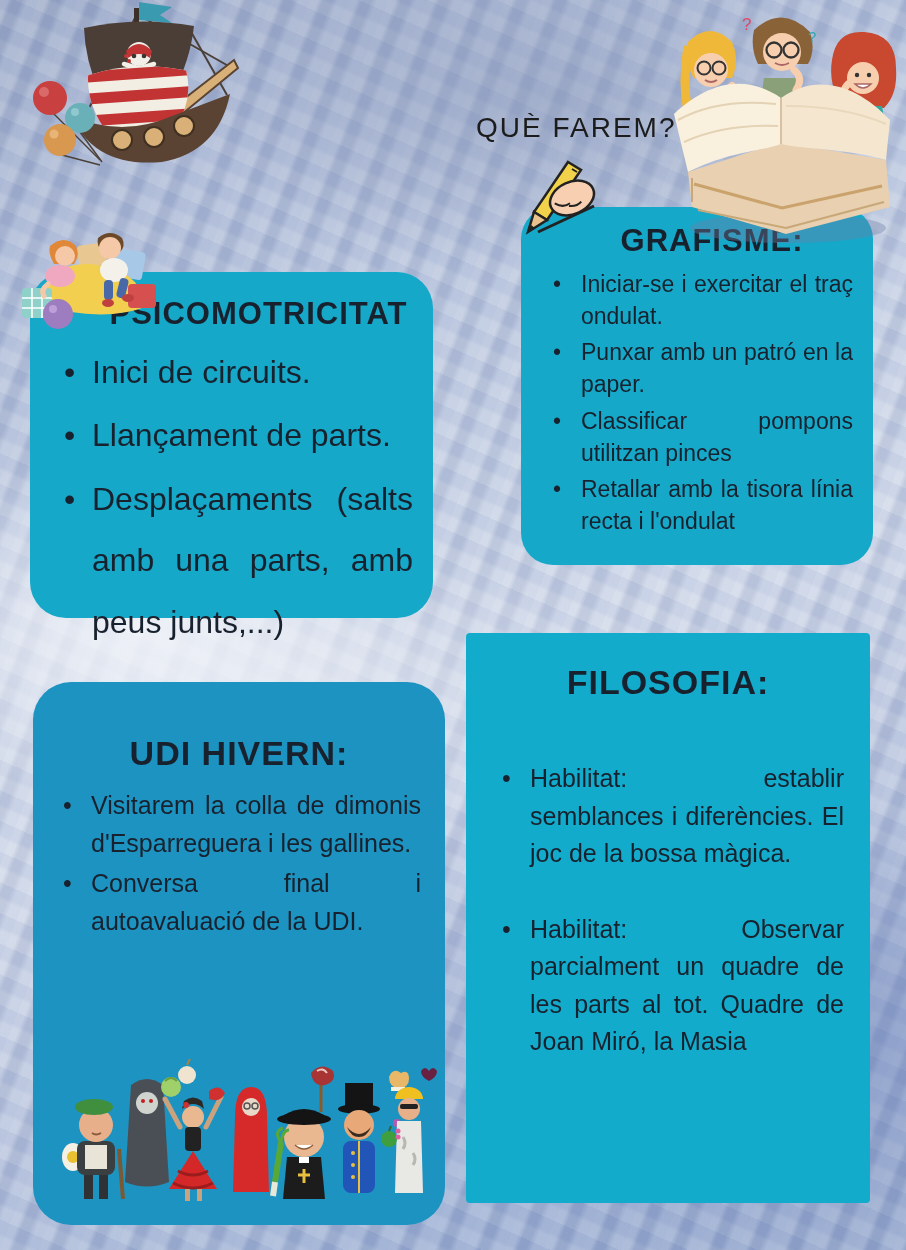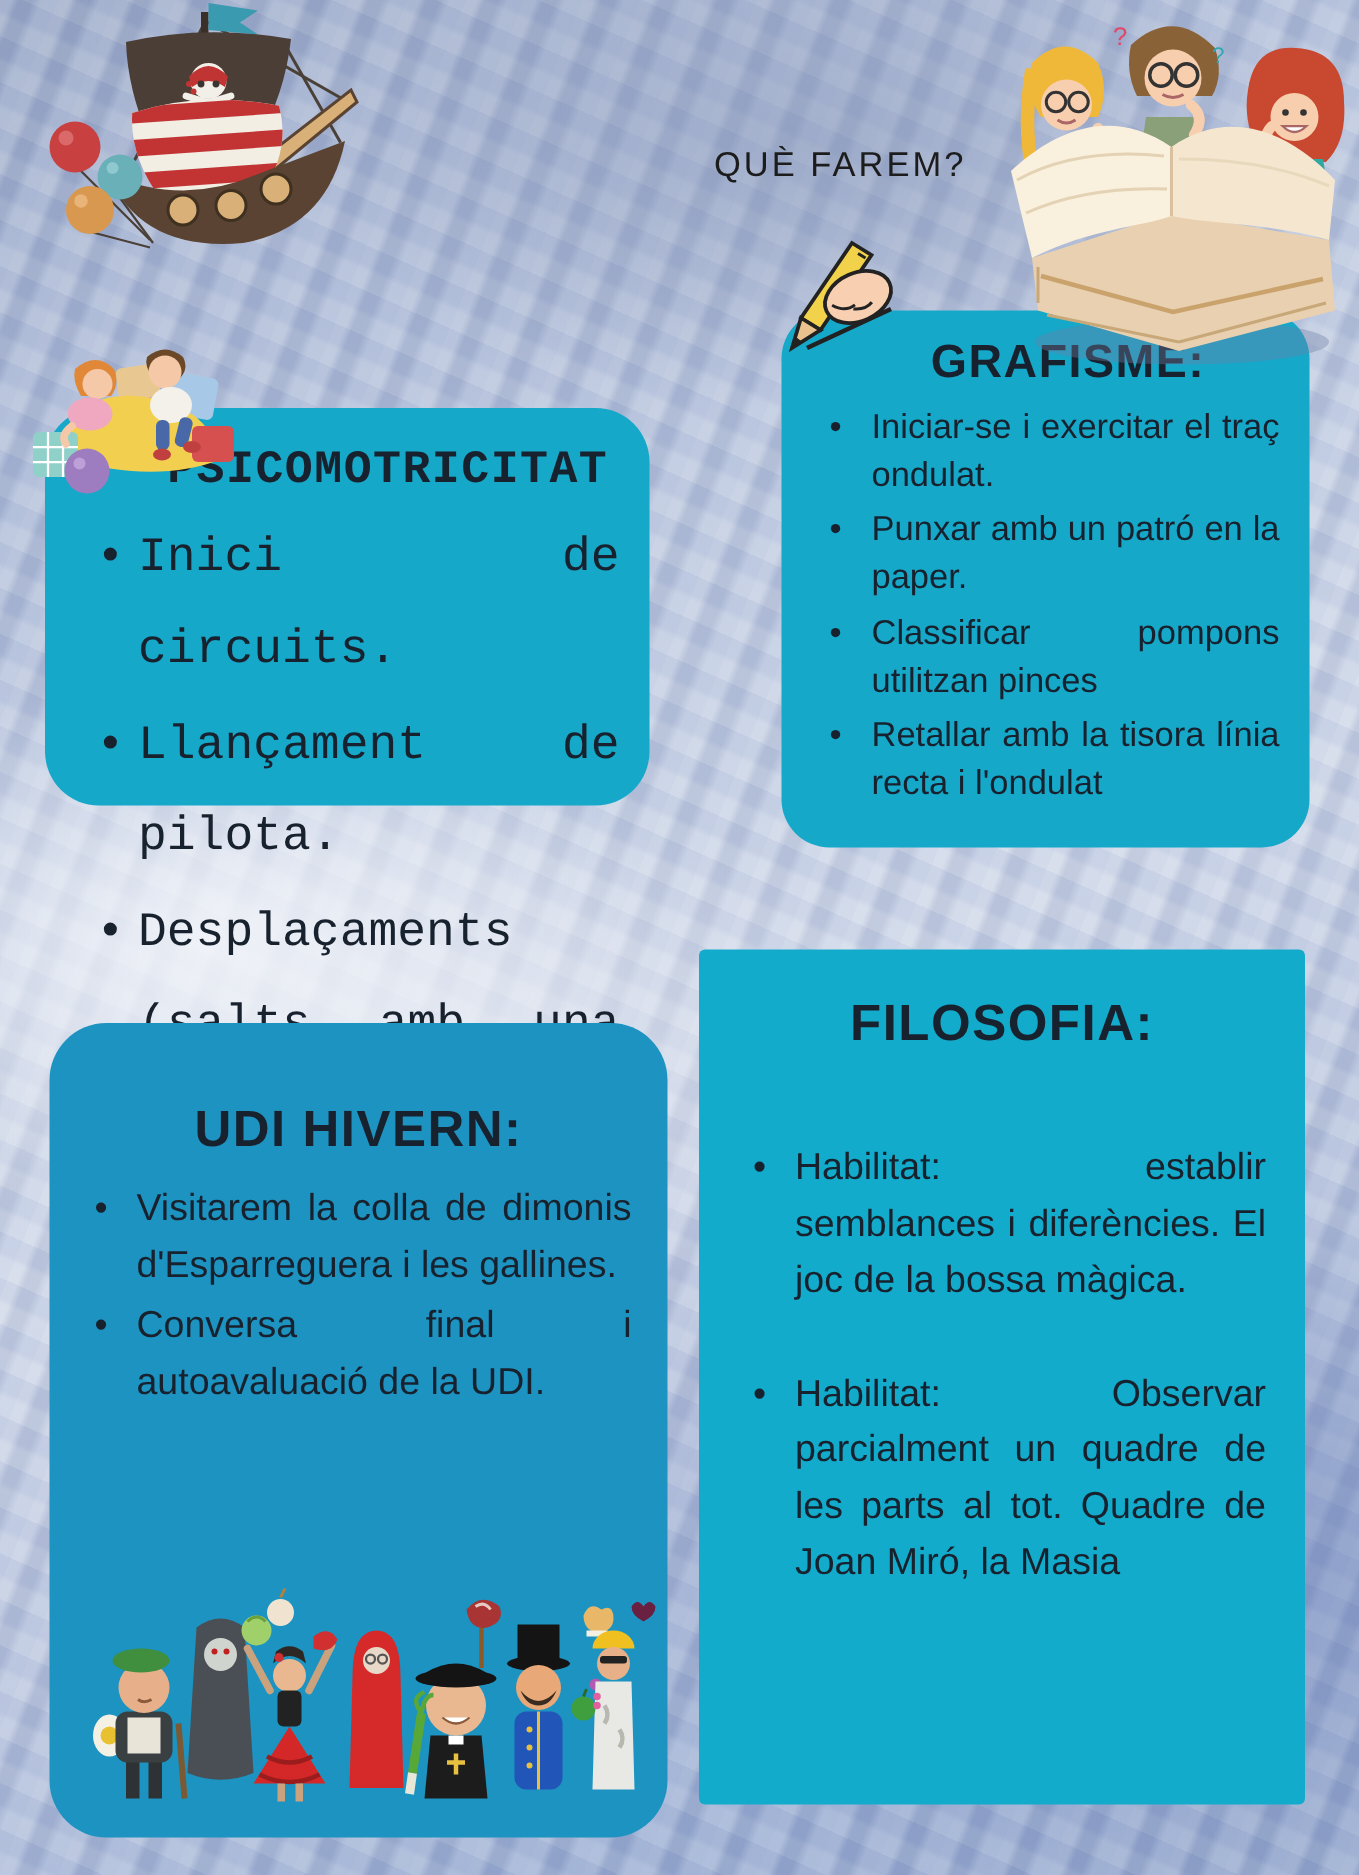--- a/index.html
+++ b/index.html
@@ -20,30 +20,30 @@
       radial-gradient(500px 250px at 60% 8%, rgba(130,145,180,0.45), rgba(130,145,180,0) 70%),
       repeating-linear-gradient(112deg, rgba(255,255,255,0.16) 0px, rgba(255,255,255,0.16) 7px, rgba(105,120,165,0.14) 12px, rgba(105,120,165,0.14) 20px, rgba(220,228,242,0.20) 26px, rgba(220,228,242,0.20) 36px),
       repeating-linear-gradient(24deg, rgba(255,255,255,0.10) 0px, rgba(255,255,255,0.10) 12px, rgba(140,155,205,0.12) 16px, rgba(140,155,205,0.12) 28px),
       linear-gradient(158deg,#96a5c4 0%,#a9b7d4 16%,#becae0 38%,#cdd6e7 54%,#b6c2dc 70%,#97abd0 86%,#8fa3ca 100%);
   }
   .page-title{
     position:absolute;left:252px;top:26px;z-index:4;
     font-size:58px;letter-spacing:7px;color:var(--title-dark);
   }
   .page-subtitle{
-    position:absolute;left:476px;top:96px;z-index:4;
-    font-size:23px;letter-spacing:2px;color:var(--title-dark);
+    position:absolute;left:476px;top:112px;z-index:4;
+    font-size:28px;letter-spacing:2px;color:var(--title-dark);
   }
   .card{position:absolute;z-index:1;border-radius:36px;color:var(--text-dark);}
   .card-title{text-align:center;letter-spacing:1px;}
   .card ul{list-style:none;padding:0;text-align:justify;}
   .card li{position:relative;padding-left:32px;}
   .card li::before{content:"\2022";position:absolute;left:4px;top:0;}
 
-  .card-psico{left:30px;top:272px;width:403px;height:265px;background:var(--card-cyan);font-family:Liberation Mono, monospace;}
+  .card-psico{left:30px;top:272px;width:403px;height:346px;background:var(--card-cyan);}
   .card-psico .card-title{margin:24px 12px 0 66px;font-size:31px;}
   .card-psico ul{margin:10px 20px 0 30px;font-size:32px;line-height:1.92;}
   .card-psico li{margin-bottom:2px;}
 
   .card-graf{left:521px;top:207px;width:352px;height:358px;background:var(--card-cyan);border-radius:32px;}
   .card-graf .card-title{margin:16px 0 0 30px;font-size:31px;}
   .card-graf ul{margin:10px 20px 0 28px;font-size:23px;line-height:1.38;}
   .card-graf li{margin-bottom:5px;}
 
   .card-udi{left:33px;top:682px;width:412px;height:543px;background:var(--card-blue);border-radius:38px;}
@@ -180,21 +180,21 @@
     <rect x="84" y="54" width="9" height="20" rx="4" fill="#4868a8"></rect>
     <rect x="98" y="52" width="9" height="20" rx="4" fill="#4868a8" transform="rotate(14 102 62)"></rect>
     <ellipse cx="88" cy="77" rx="6" ry="4" fill="#c04040"></ellipse>
     <ellipse cx="108" cy="72" rx="6" ry="4" fill="#c04040"></ellipse>
   </svg>
 
   <section class="card card-psico">
     <h2 class="card-title">PSICOMOTRICITAT</h2>
     <ul>
         <li>Inici de circuits.</li>
-        <li>Llançament de pilota.</li>
+        <li>Llançament de parts.</li>
         <li>Desplaçaments (salts amb una parts, amb peus junts,...)</li>
       </ul>
   </section>
 
   <section class="card card-udi">
     <h2 class="card-title">UDI HIVERN:</h2>
     <ul>
         <li>Visitarem la colla de dimonis d'Esparreguera i les gallines.</li>
         <li>Conversa final i autoavaluació de la UDI.</li>
       </ul>

